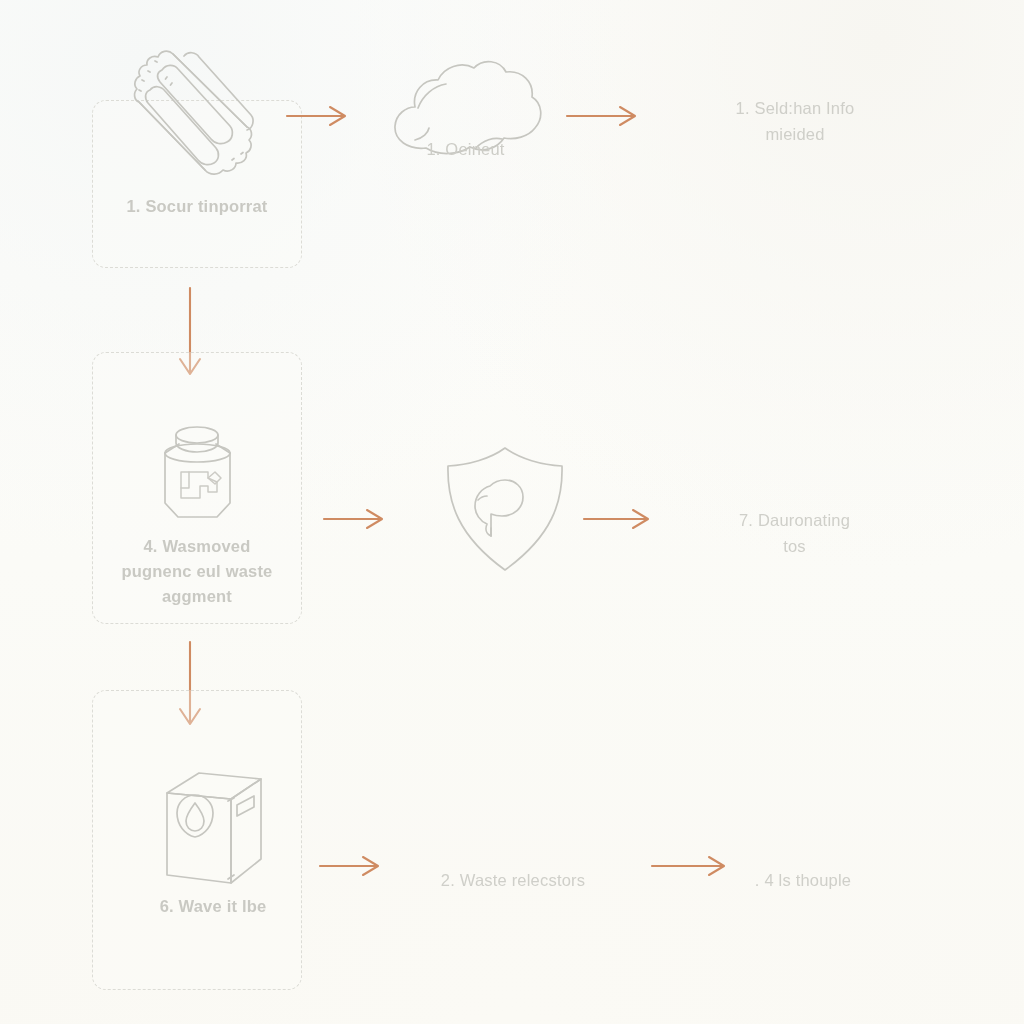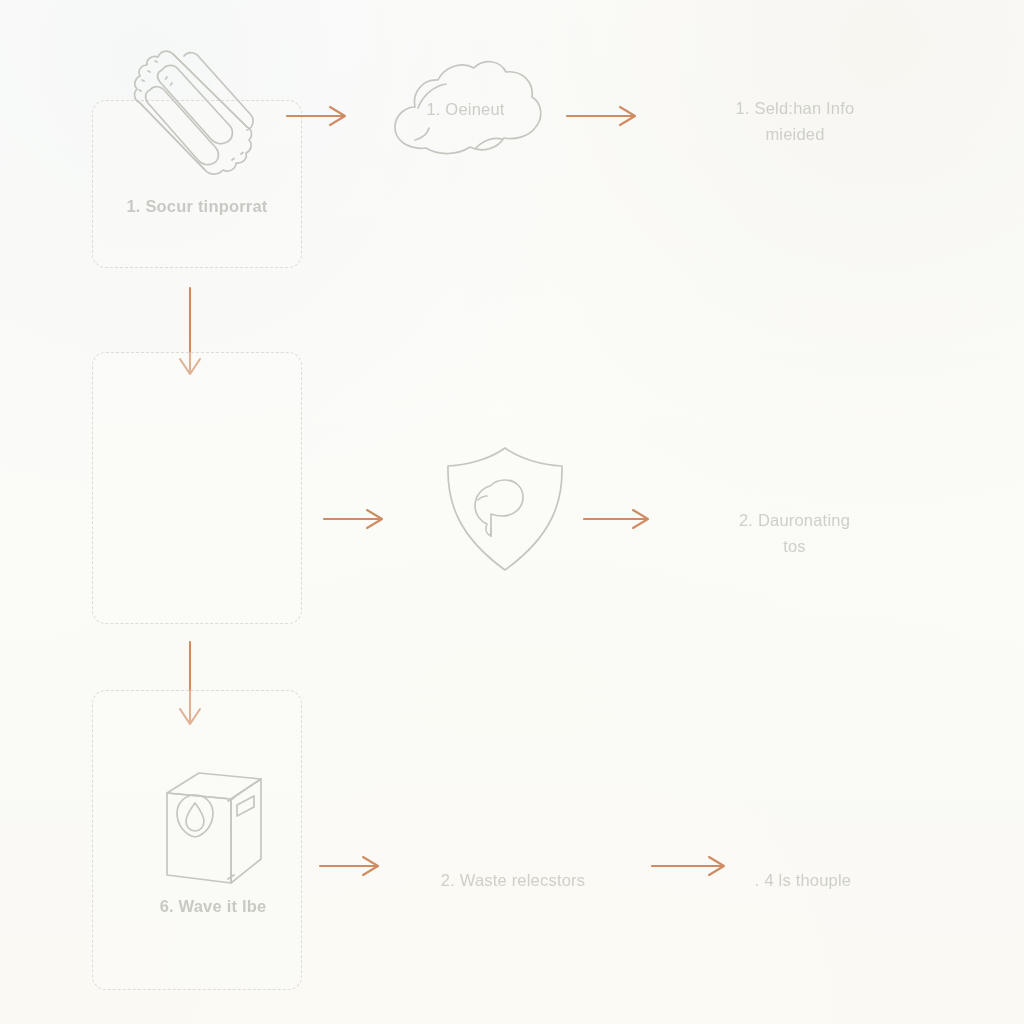--- a/index.html
+++ b/index.html
@@ -59,20 +59,21 @@
     letter-spacing: 0.2px;
     white-space: pre-line;
   }
   .cloud-label {
     position: absolute;
     color: #cdcdc7;
     font-size: 16.5px;
     letter-spacing: 0.2px;
     text-align: center;
     white-space: nowrap;
+    margin-top: 40px;
   }
   .arrow {
     position: absolute;
   }
   .sketch {
     stroke: #c6c6c0;
     fill: none;
     stroke-width: 1.7;
     stroke-linecap: round;
     stroke-linejoin: round;
@@ -160,20 +161,42 @@
     <svg width="40" height="100" viewBox="0 0 40 100">
       <g stroke="#cf8b62" fill="none" stroke-width="2.1" stroke-linecap="round" stroke-linejoin="round">
         <path d="M20 2 L20 86"></path>
         <path d="M10 73 L20 88 L30 73"></path>
       </g>
     </svg>
   </div>
 
   <div class="dashed-box" style="left:92px; top:352px; width:210px; height:272px;"></div>
 
+  <div class="node" style="left:92px; top:420px; width:210px;">
+    <span class="icon-wrap">
+      <svg width="105" height="110" viewBox="0 0 105 110">
+        <g class="sketch">
+          <ellipse cx="52" cy="15" rx="21" ry="8"></ellipse>
+          <path d="M31 15 L31 23 C31 28 41 32 52 32 C63 32 73 28 73 23 L73 15"></path>
+          <path d="M20 33 L34 24 M85 33 L71 24"></path>
+          <path d="M20 33 L20 83 L33 97 L72 97 L85 83 L85 33
+                   C85 28 70 24 52 24 C34 24 20 28 20 33 Z"></path>
+          <path d="M20 33 C20 38 34 42 52 42 C70 42 85 38 85 33"></path>
+          <g class="sketch-thin">
+            <path d="M36 52 L36 78 L55 78 L55 66 L63 66 L63 72 L72 72 L72 62 L63 58 L63 52 Z"></path>
+            <path d="M44 52 L44 68 L36 68"></path>
+            <path d="M63 58 L70 52 L76 58 L70 64 Z"></path>
+          </g>
+        </g>
+      </svg>
+    </span>
+    <span class="node-label">4. Wasmoved
+pugnenc eul waste
+aggment</span>
+  </div>
 
   <div class="arrow" style="left:322px; top:503px;">
     <svg width="72" height="32" viewBox="0 0 72 32">
       <g stroke="#cf8b62" fill="none" stroke-width="2.1" stroke-linecap="round" stroke-linejoin="round">
         <path d="M2 16 L58 16"></path>
         <path d="M45 7 L60 16 L45 25"></path>
       </g>
     </svg>
   </div>
 
@@ -195,21 +218,21 @@
 
   <div class="arrow" style="left:582px; top:503px;">
     <svg width="78" height="32" viewBox="0 0 78 32">
       <g stroke="#cf8b62" fill="none" stroke-width="2.1" stroke-linecap="round" stroke-linejoin="round">
         <path d="M2 16 L64 16"></path>
         <path d="M51 7 L66 16 L51 25"></path>
       </g>
     </svg>
   </div>
 
-  <span class="free-label" style="left:672px; top:508px; width:245px;">2. Dauronating
+  <span class="free-label" style="left:672px; top:508px; width:245px;">7. Dauronating
 tos</span>
 
   <div class="arrow" style="left:170px; top:640px;">
     <svg width="40" height="96" viewBox="0 0 40 96">
       <g stroke="#cf8b62" fill="none" stroke-width="2.1" stroke-linecap="round" stroke-linejoin="round">
         <path d="M20 2 L20 82"></path>
         <path d="M10 69 L20 84 L30 69"></path>
       </g>
     </svg>
   </div>

